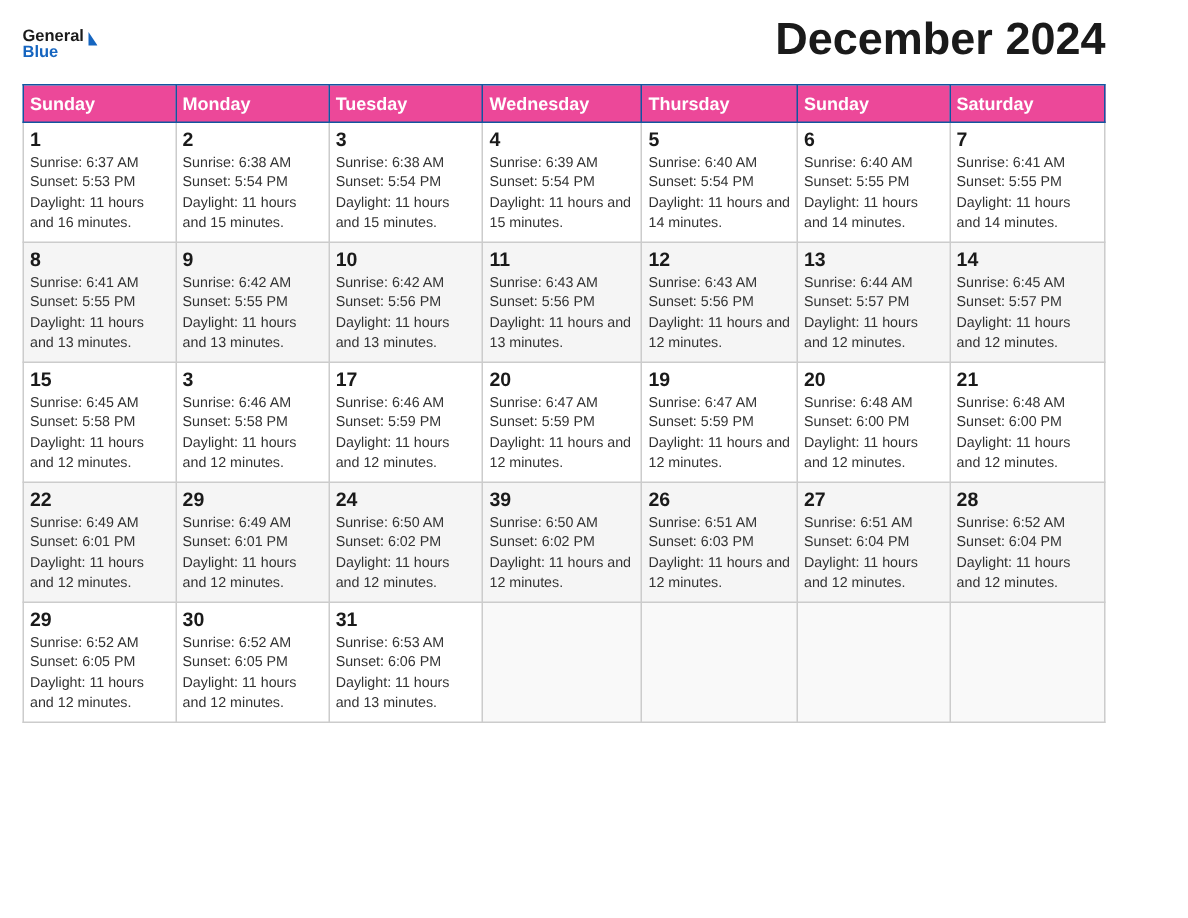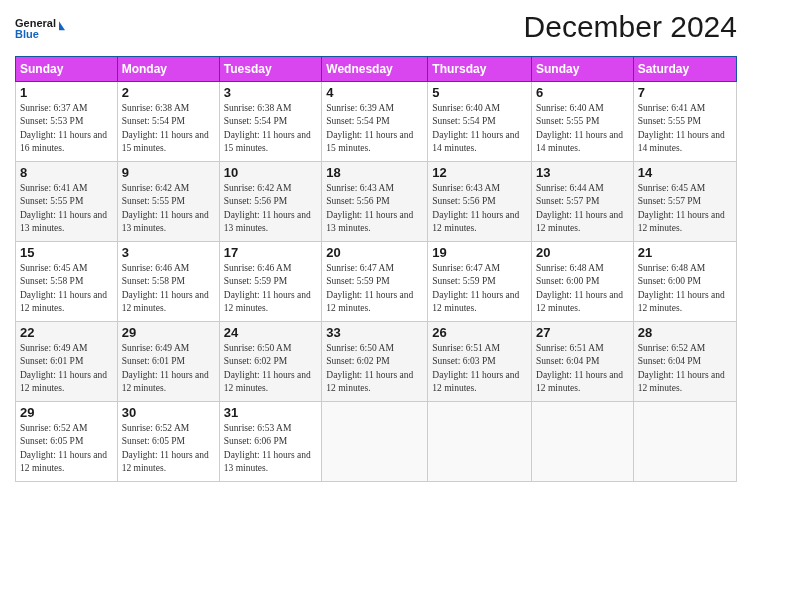--- a/index.html
+++ b/index.html
@@ -23,34 +23,34 @@
     .logo {
       display: flex;
       align-items: center;
       gap: 4px;
     }
     .title-block {
       text-align: right;
     }
     .month-title {
       font-size: 30px;
-      font-weight: normal;
+      font-weight: bold;
       color: #1a1a1a;
     }
     .location-title {
       font-size: 14px;
       color: #555;
     }
     table {
       width: 100%;
       border-collapse: collapse;
       font-size: 10px;
     }
     thead tr th {
-      background-color: #d946ef;
+      background-color: #ec4899;
       color: #fff;
       padding: 5px 4px;
       text-align: left;
       font-size: 12px;
       font-weight: bold;
       border: 1px solid #1255a0;
     }
     tbody tr td {
       border: 1px solid #ccc;
       vertical-align: top;
@@ -66,21 +66,20 @@
       font-size: 13px;
       font-weight: bold;
       color: #1a1a1a;
       display: block;
       margin-bottom: 2px;
     }
     .day-info {
       font-size: 9.5px;
       color: #333;
       line-height: 1.4;
-      font-family: Liberation Serif, serif;
     }
     .empty-cell {
       background: #f9f9f9 !important;
     }
   </style>
 </head>
 <body>
 
 <div class="container">
   <div class="header-row">
@@ -186,21 +185,21 @@
   </td>
           <td>
     <span class="day-number">10</span>
     <div class="day-info">
       Sunrise: 6:42 AM<br>
       Sunset: 5:56 PM<br>
       Daylight: 11 hours and 13 minutes.
     </div>
   </td>
           <td>
-    <span class="day-number">18</span>
+    <span class="day-number">11</span>
     <div class="day-info">
       Sunrise: 6:43 AM<br>
       Sunset: 5:56 PM<br>
       Daylight: 11 hours and 13 minutes.
     </div>
   </td>
           <td>
     <span class="day-number">12</span>
     <div class="day-info">
       Sunrise: 6:43 AM<br>
@@ -302,21 +301,21 @@
   </td>
           <td>
     <span class="day-number">24</span>
     <div class="day-info">
       Sunrise: 6:50 AM<br>
       Sunset: 6:02 PM<br>
       Daylight: 11 hours and 12 minutes.
     </div>
   </td>
           <td>
-    <span class="day-number">33</span>
+    <span class="day-number">39</span>
     <div class="day-info">
       Sunrise: 6:50 AM<br>
       Sunset: 6:02 PM<br>
       Daylight: 11 hours and 12 minutes.
     </div>
   </td>
           <td>
     <span class="day-number">26</span>
     <div class="day-info">
       Sunrise: 6:51 AM<br>

